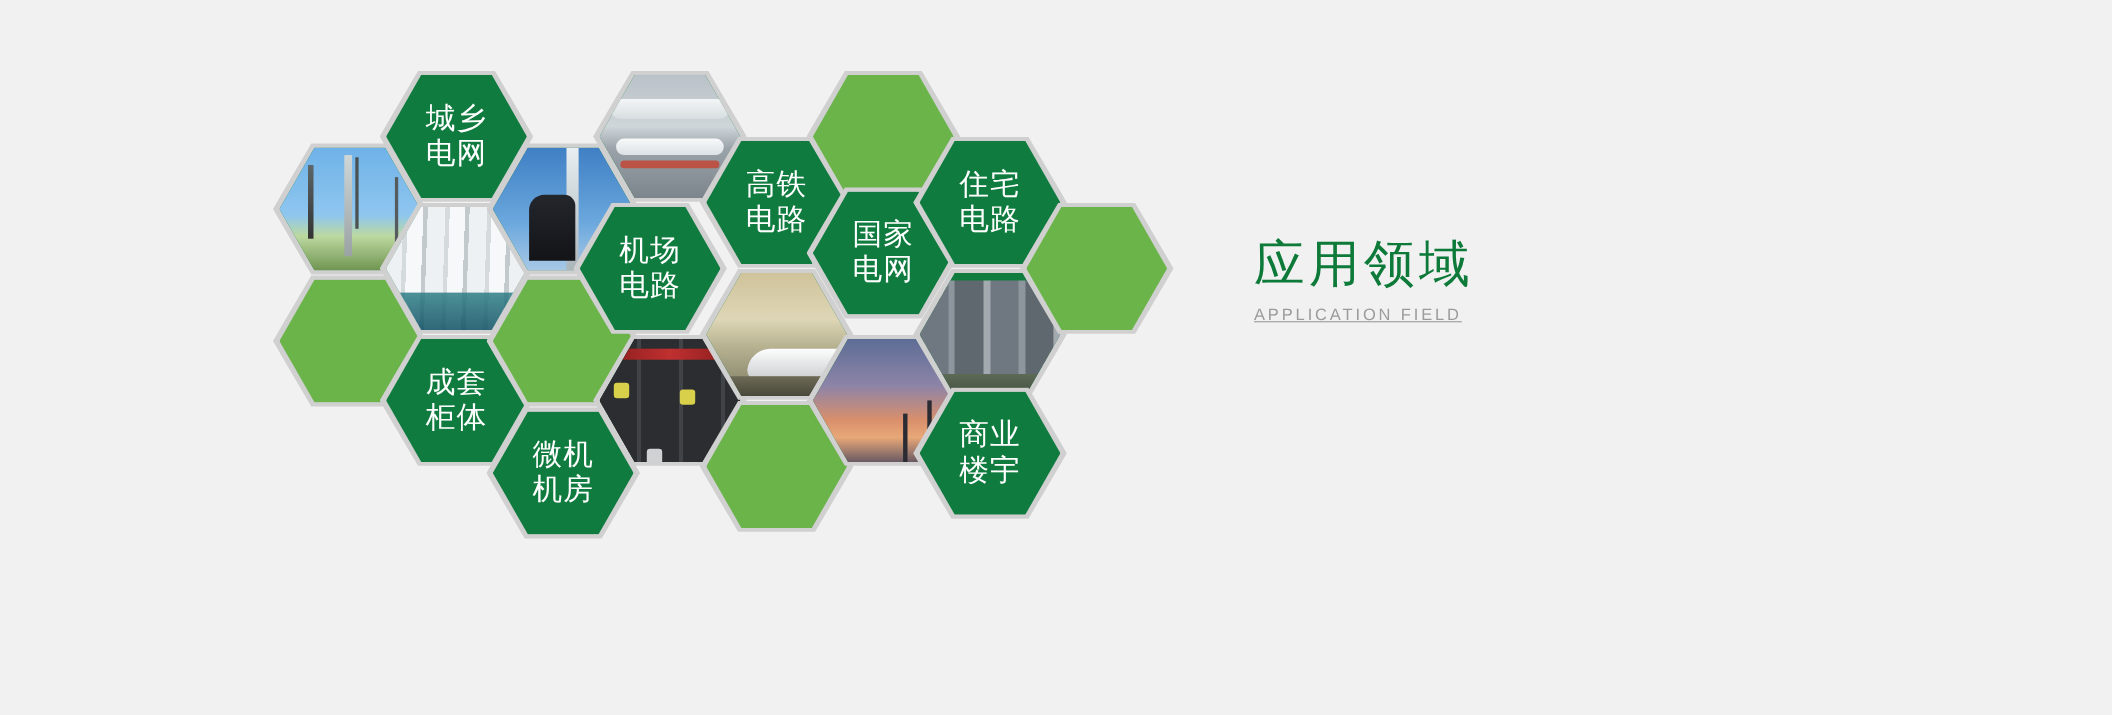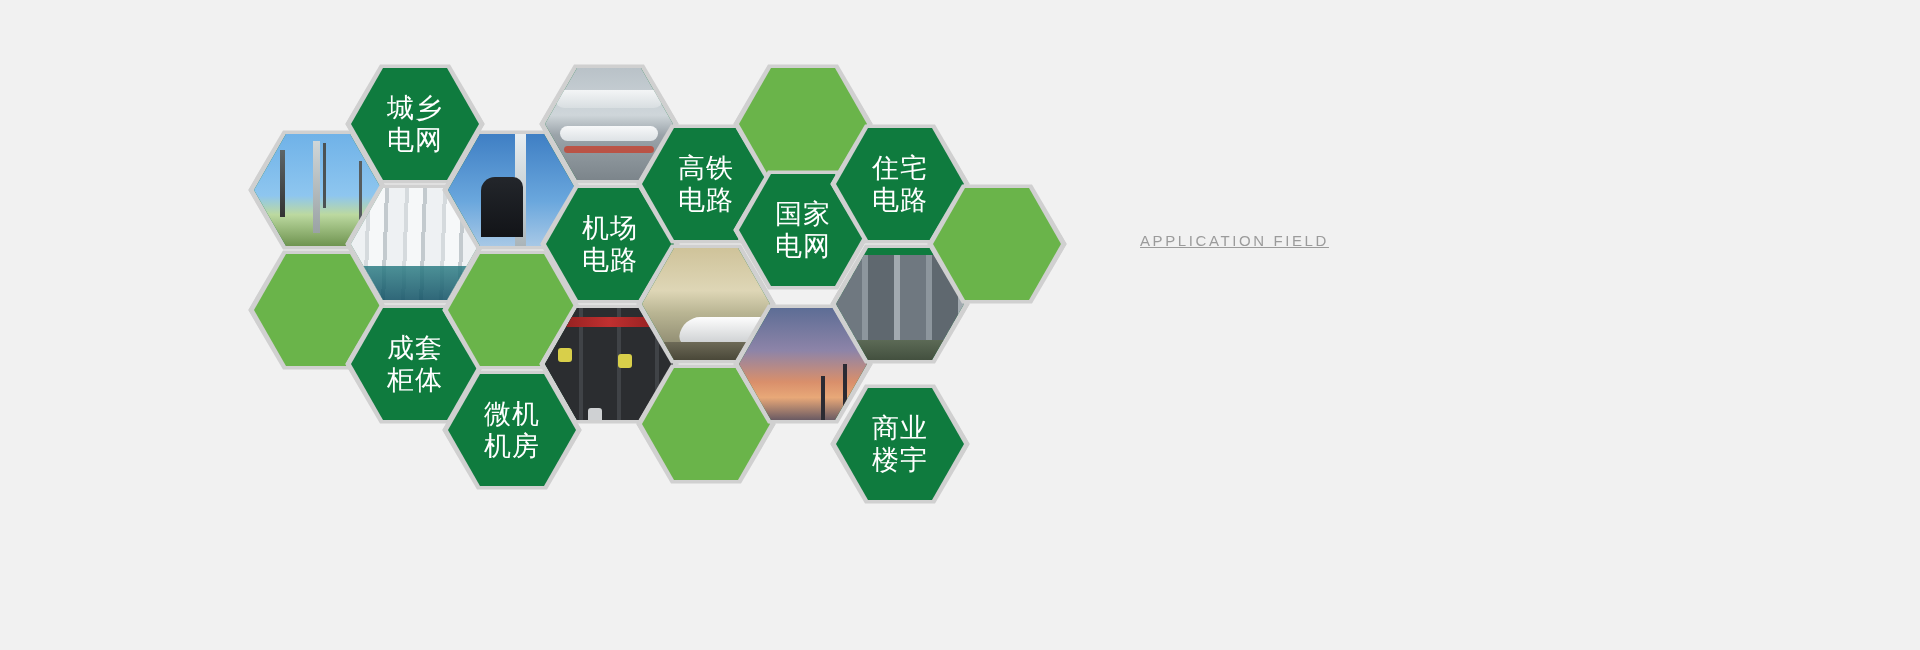--- a/index.html
+++ b/index.html
@@ -218,21 +218,21 @@
         <div class="ring" style="--fill: #0f7b3e;"></div>
         <div class="label">微机
 机房</div>
       </div>
       <div class="hex" style="left: 539px; top: 62px; --w: 140px; --h: 124px;">
         <div class="ring" style="--fill: #0f7b3e;"></div>
         <div class="inner">
           <div class="ph ph-plane"></div>
         </div>
       </div>
-      <div class="hex" style="left: 540px; top: 182px; --w: 140px; --h: 124px;">
+      <div class="hex" style="left: 521px; top: 182px; --w: 140px; --h: 124px;">
         <div class="ring" style="--fill: #0f7b3e;"></div>
         <div class="label">机场
 电路</div>
       </div>
       <div class="hex" style="left: 539px; top: 302px; --w: 140px; --h: 124px;">
         <div class="ring" style="--fill: #0f7b3e;"></div>
         <div class="inner">
           <div class="ph ph-switch"></div>
         </div>
       </div>
@@ -268,27 +268,28 @@
         <div class="ring" style="--fill: #0f7b3e;"></div>
         <div class="label">住宅
 电路</div>
       </div>
       <div class="hex" style="left: 830px; top: 242px; --w: 140px; --h: 124px;">
         <div class="ring" style="--fill: #0f7b3e;"></div>
         <div class="inner">
           <div class="ph ph-city"></div>
         </div>
       </div>
-      <div class="hex" style="left: 830px; top: 382px; --w: 140px; --h: 124px;">
+      <div class="hex" style="left: 830px; top: 350px; --w: 140px; --h: 124px;">
         <div class="ring" style="--fill: #0f7b3e;"></div>
         <div class="label">商业
 楼宇</div>
       </div>
       <div class="hex" style="left: 927px; top: 182px; --w: 140px; --h: 124px;">
         <div class="ring" style="--fill: #6ab44a;"></div>
       </div>
     </div>
 
   <div id="heading" style="left:1140px;top:216px;">
+    <div class="title">应用领域</div>
     <div class="subtitle">APPLICATION FIELD</div>
   </div>
 
 </div>
 
 </body></html>

